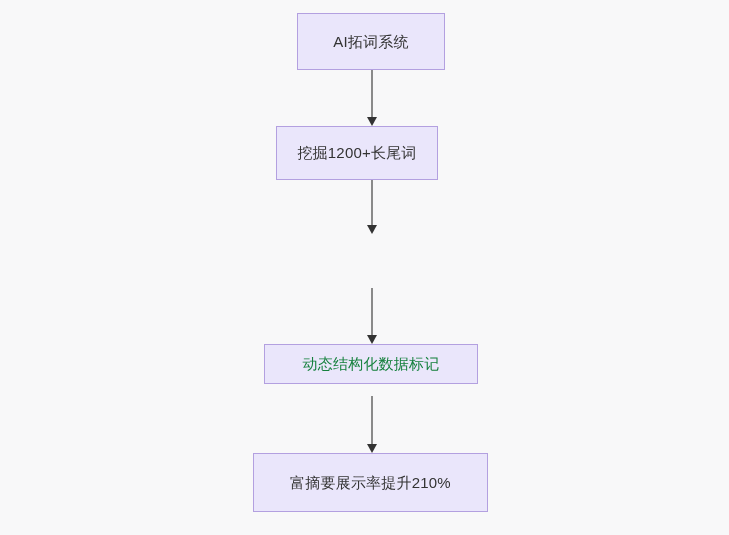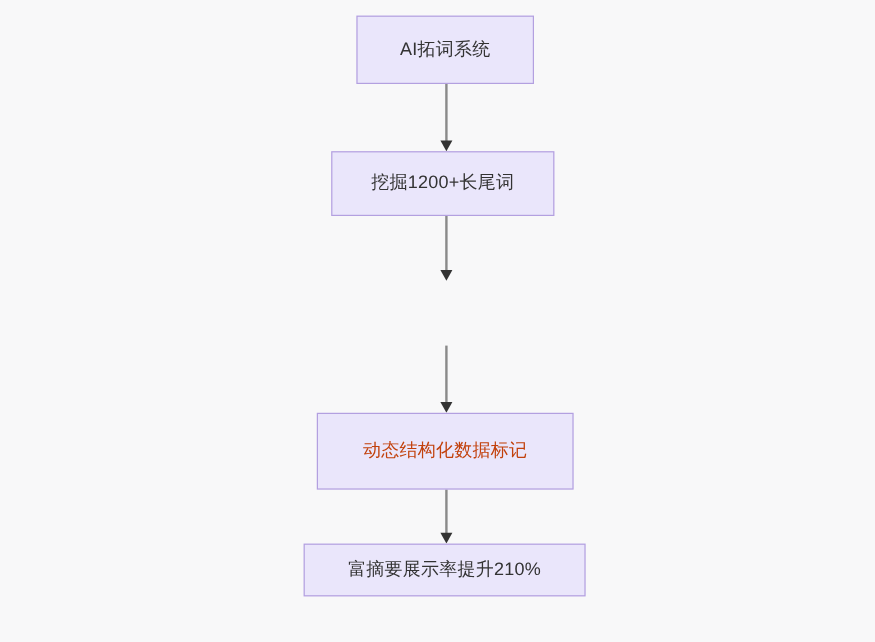--- a/index.html
+++ b/index.html
@@ -74,23 +74,23 @@
     <div class="edge-head" style="top: 47px; border-top-color: rgb(51, 51, 51);"></div>
   </div>
   <div class="edge" style="left: 371px; top: 396px; width: 2px; height: 57px;">
     <div class="edge-line" style="height: 49px; background: rgb(138, 138, 138);"></div>
     <div class="edge-head" style="top: 48px; border-top-color: rgb(51, 51, 51);"></div>
   </div>
 
   <div class="node" style="left: 297px; top: 13px; width: 148px; height: 57px; background: rgb(234, 230, 251); border-color: rgb(179, 160, 224); color: rgb(51, 51, 51);">
     <span class="node-label">AI拓词系统</span>
   </div>
-  <div class="node" style="left: 276px; top: 126px; width: 186px; height: 54px; background: rgb(234, 230, 251); border-color: rgb(179, 160, 224); color: rgb(51, 51, 51);">
+  <div class="node" style="left: 276px; top: 126px; width: 162px; height: 54px; background: rgb(234, 230, 251); border-color: rgb(179, 160, 224); color: rgb(51, 51, 51);">
     <span class="node-label">挖掘1200+长尾词</span>
   </div>
-  <div class="node" style="left: 264px; top: 344px; width: 214px; height: 64px; background: rgb(234, 230, 251); border-color: rgb(179, 160, 224); color: #c2410c;">
+  <div class="node" style="left: 264px; top: 344px; width: 214px; height: 40px; background: rgb(234, 230, 251); border-color: rgb(179, 160, 224); color: #15803d;">
     <span class="node-label">动态结构化数据标记</span>
   </div>
-  <div class="node" style="left: 253px; top: 453px; width: 235px; height: 44px; background: rgb(234, 230, 251); border-color: rgb(179, 160, 224); color: rgb(51, 51, 51);">
+  <div class="node" style="left: 253px; top: 453px; width: 235px; height: 59px; background: rgb(234, 230, 251); border-color: rgb(179, 160, 224); color: rgb(51, 51, 51);">
     <span class="node-label">富摘要展示率提升210%</span>
   </div>
 
 </div>
 
 </body></html>

